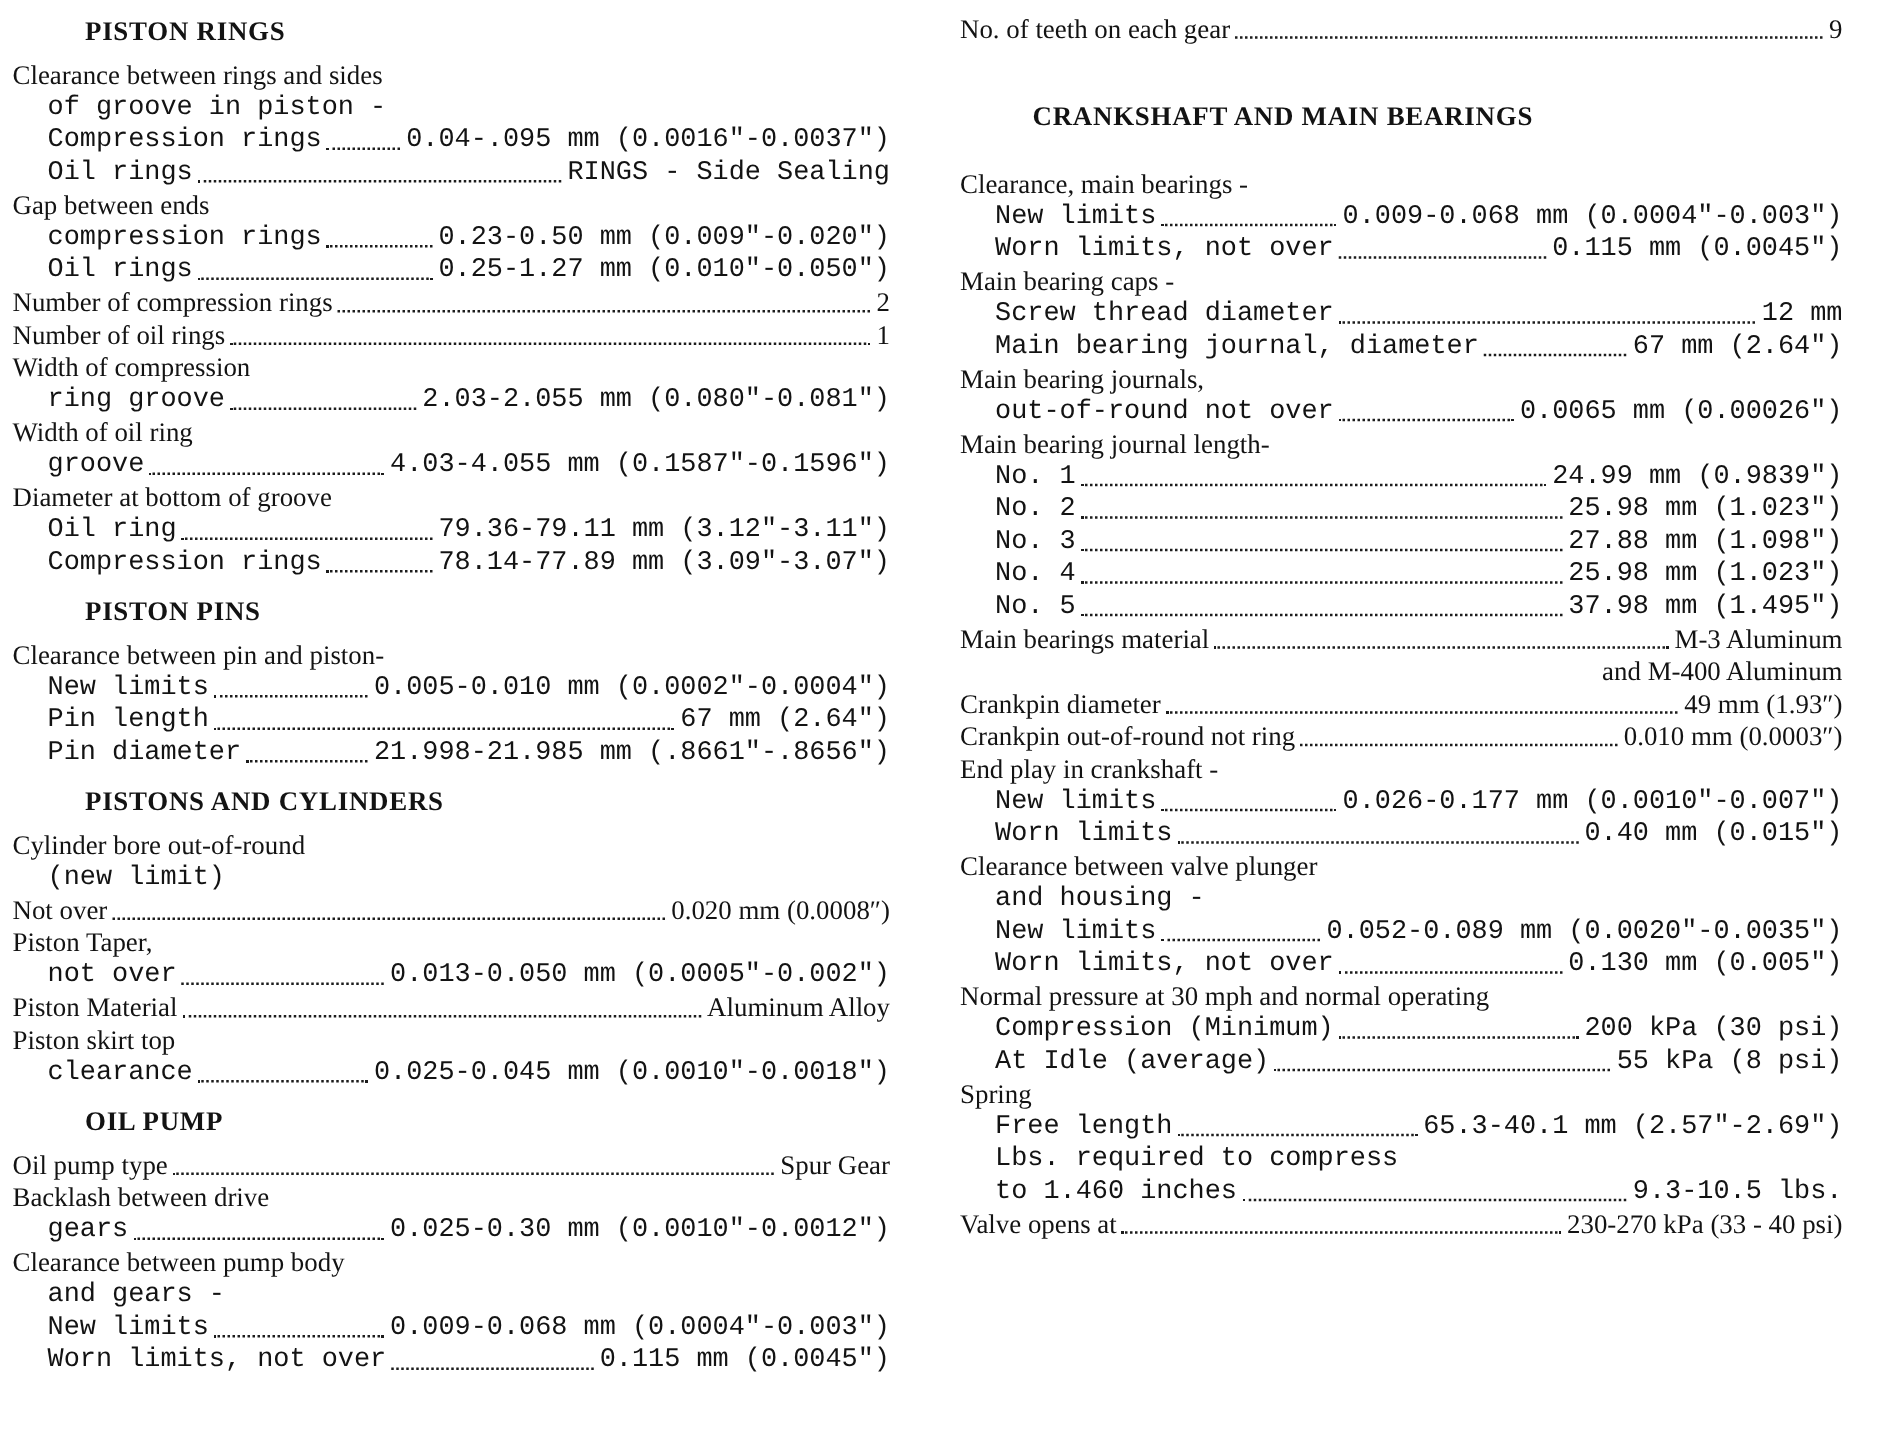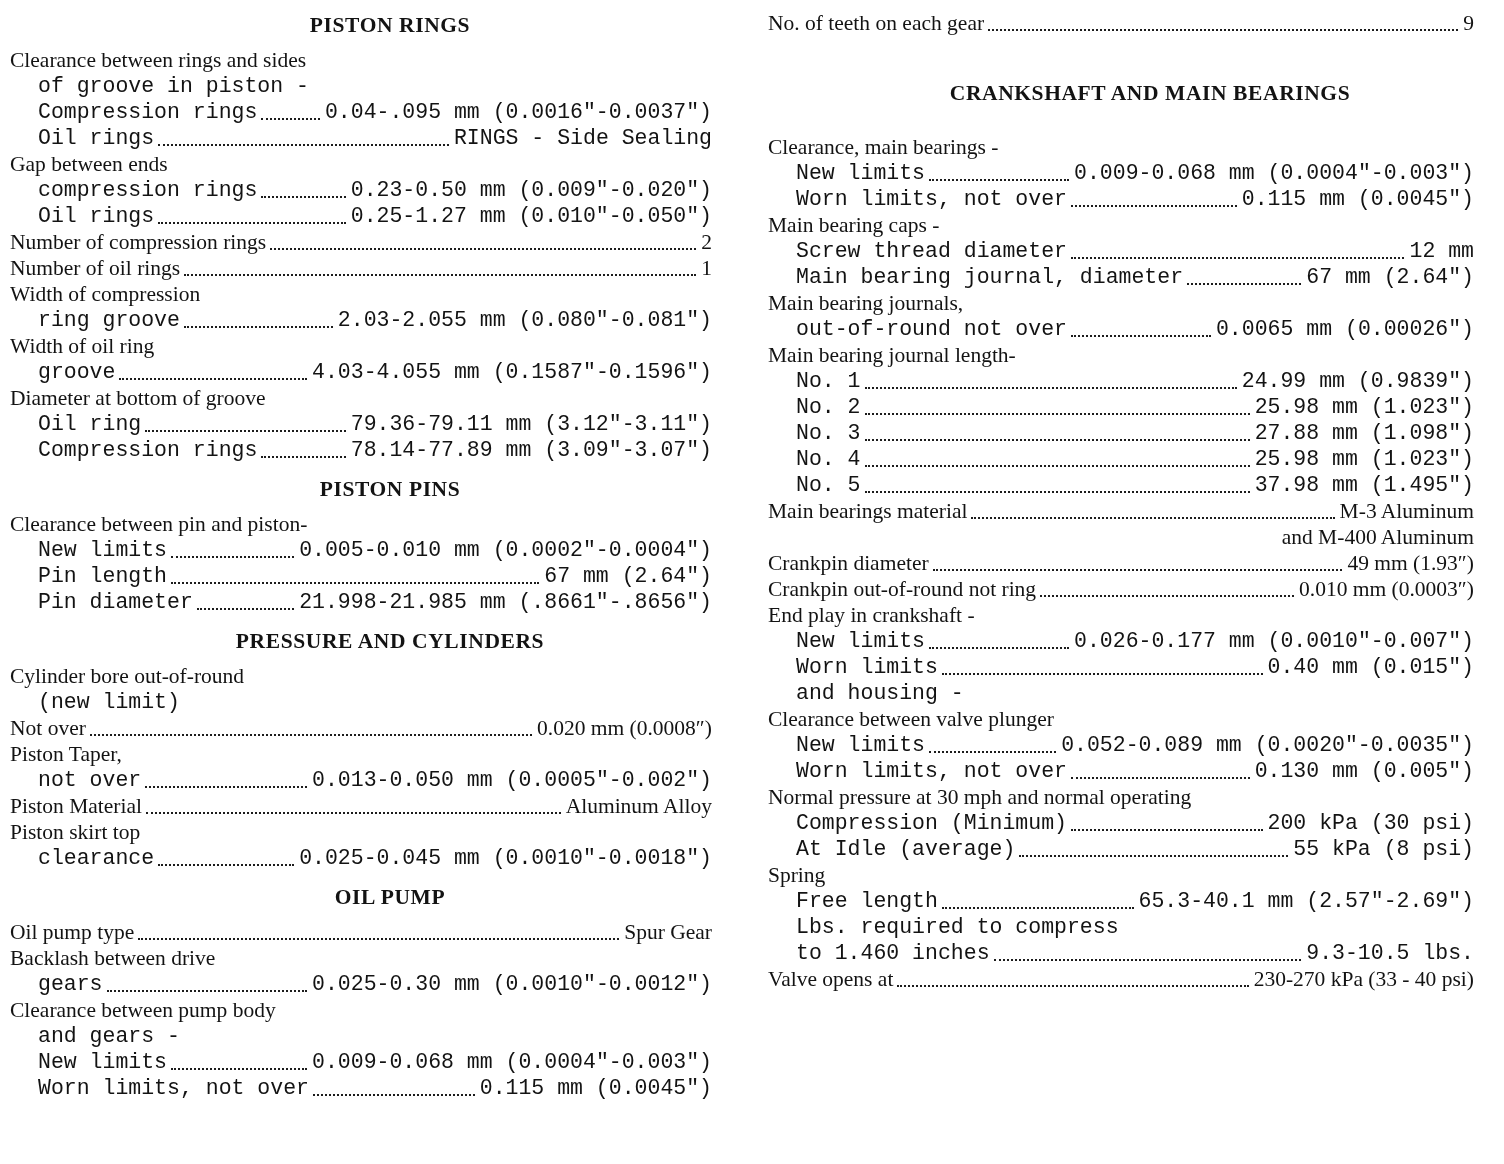--- a/index.html
+++ b/index.html
@@ -16,21 +16,21 @@
     height: 1164px;
     padding: 10px 22px 0 10px;
     display: flex;
     gap: 56px;
     font-family: "Liberation Serif", "DejaVu Serif", serif;
     font-size: 21.5px;
     line-height: 26px;
     color: #131313;
     background: #ffffff;
   }
-  .col { flex: 0 0 auto; text-align: center; }
+  .col { flex: 0 0 auto; }
   .col-left  { width: 702px; }
   .col-right { width: 706px; }
 
   .section-heading {
     font-size: 21.5px;
     font-weight: bold;
     letter-spacing: 0.6px;
     margin: 13px 0 9px 0;
     padding-left: 58px;
     white-space: nowrap;
@@ -151,21 +151,21 @@
           <span class="dots"></span>
           <span class="value">67 mm (2.64″)</span>
         </div>
         <div class="line indent-1">
           <span class="label">Pin diameter</span>
           <span class="dots"></span>
           <span class="value">21.998-21.985 mm (.8661″-.8656″)</span>
         </div>
       </section>
       <section class="section">
-        <h2 class="section-heading">PRESSURE AND CYLINDERS</h2>
+        <h2 class="section-heading">PISTONS AND CYLINDERS</h2>
         <div class="line">
           <span class="label">Cylinder bore out-of-round</span>
         </div>
         <div class="line indent-1">
           <span class="label">(new limit)</span>
         </div>
         <div class="line">
           <span class="label">Not over</span>
           <span class="dots"></span>
           <span class="value">0.020 mm (0.0008″)</span>
@@ -323,25 +323,25 @@
           <span class="dots"></span>
           <span class="value">0.026-0.177 mm (0.0010″-0.007″)</span>
         </div>
         <div class="line indent-1">
           <span class="label">Worn limits</span>
           <span class="dots"></span>
           <span class="value">0.40 mm (0.015″)</span>
         </div>
       </section>
       <section class="section">
+        <div class="line">
+          <span class="label">Clearance between valve plunger</span>
+        </div>
         <div class="line indent-1">
           <span class="label">and housing -</span>
-        </div>
-        <div class="line">
-          <span class="label">Clearance between valve plunger</span>
         </div>
         <div class="line indent-1">
           <span class="label">New limits</span>
           <span class="dots"></span>
           <span class="value">0.052-0.089 mm (0.0020″-0.0035″)</span>
         </div>
         <div class="line indent-1">
           <span class="label">Worn limits, not over</span>
           <span class="dots"></span>
           <span class="value">0.130 mm (0.005″)</span>

